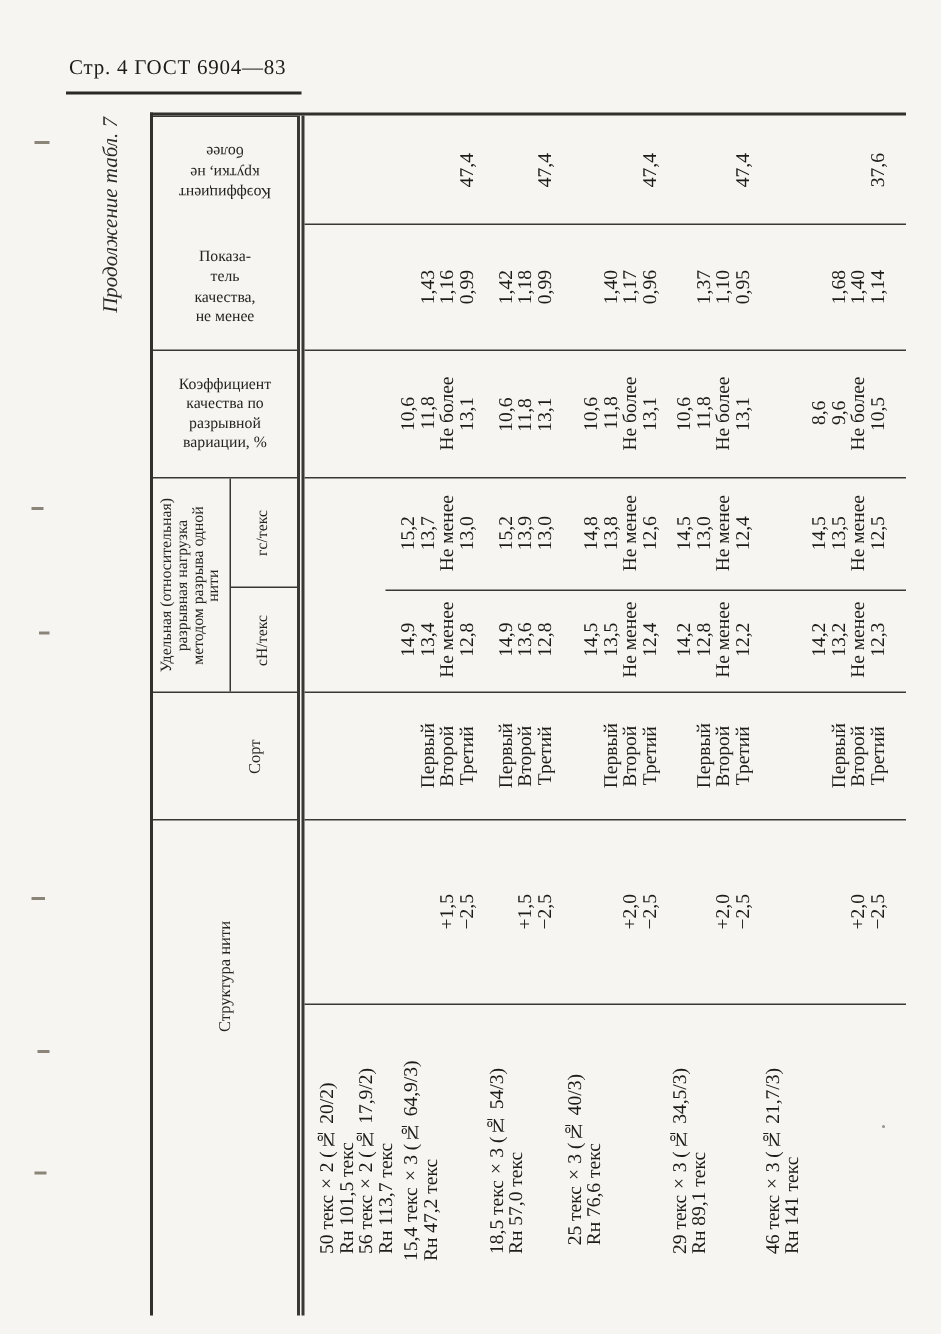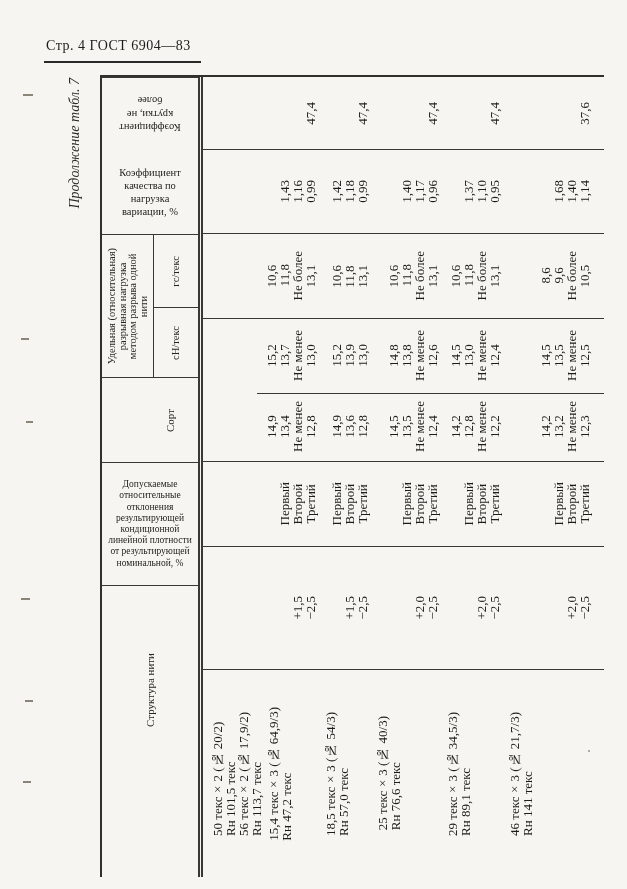--- a/index.html
+++ b/index.html
@@ -71,26 +71,34 @@
   <div class="hcol">
 
     <div class="hcell rot180" style="height:73px;">
       <div>
         <div>Коэффициент</div>
         <div>крутки, не</div>
         <div>более</div>
       </div>
     </div>
 
+    <div class="hcell" style="height:84px;">
+      <div>
+        <div>Показа-</div>
+        <div>тель</div>
+        <div>качества,</div>
+        <div>не менее</div>
+      </div>
+    </div>
 
     <div class="hcell" style="height:85px;">
       <div>
         <div>Коэффициент</div>
         <div>качества по</div>
-        <div>нагрузка</div>
+        <div>разрывной</div>
         <div>вариации, %</div>
       </div>
     </div>
 
     <div class="hcell h-load" style="height:143px;">
       <div class="load-txt">
         <div class="vblock" style="font-size:10.5px;">
           <div class="ln">Удельная (относительная)</div>
           <div class="ln">разрывная нагрузка</div>
           <div class="ln">методом разрыва одной</div>
@@ -110,32 +118,20 @@
         </div>
       </div>
     </div>
 
     <div class="hcell h-sort" style="height:85px;font-size:11px;">
       <div class="vblock">
           <div class="ln">Сорт</div>
         </div>
     </div>
 
-    <div class="hcell h-dev" style="height:123px;">
-      <div>
-        <div>Допускаемые</div>
-        <div>относительные</div>
-        <div>отклонения</div>
-        <div>результирующей</div>
-        <div>кондиционной</div>
-        <div>линейной плотности</div>
-        <div>от результирующей</div>
-        <div>номинальной, %</div>
-      </div>
-    </div>
 
     <div class="hcell last" style="height:207px;font-size:11px;">
       <div class="vblock">
           <div class="ln">Структура нити</div>
         </div>
     </div>
   </div>
 
   <div class="dzone" id="dzone">
       <div class="band band-twist" style="height: 73px;">

